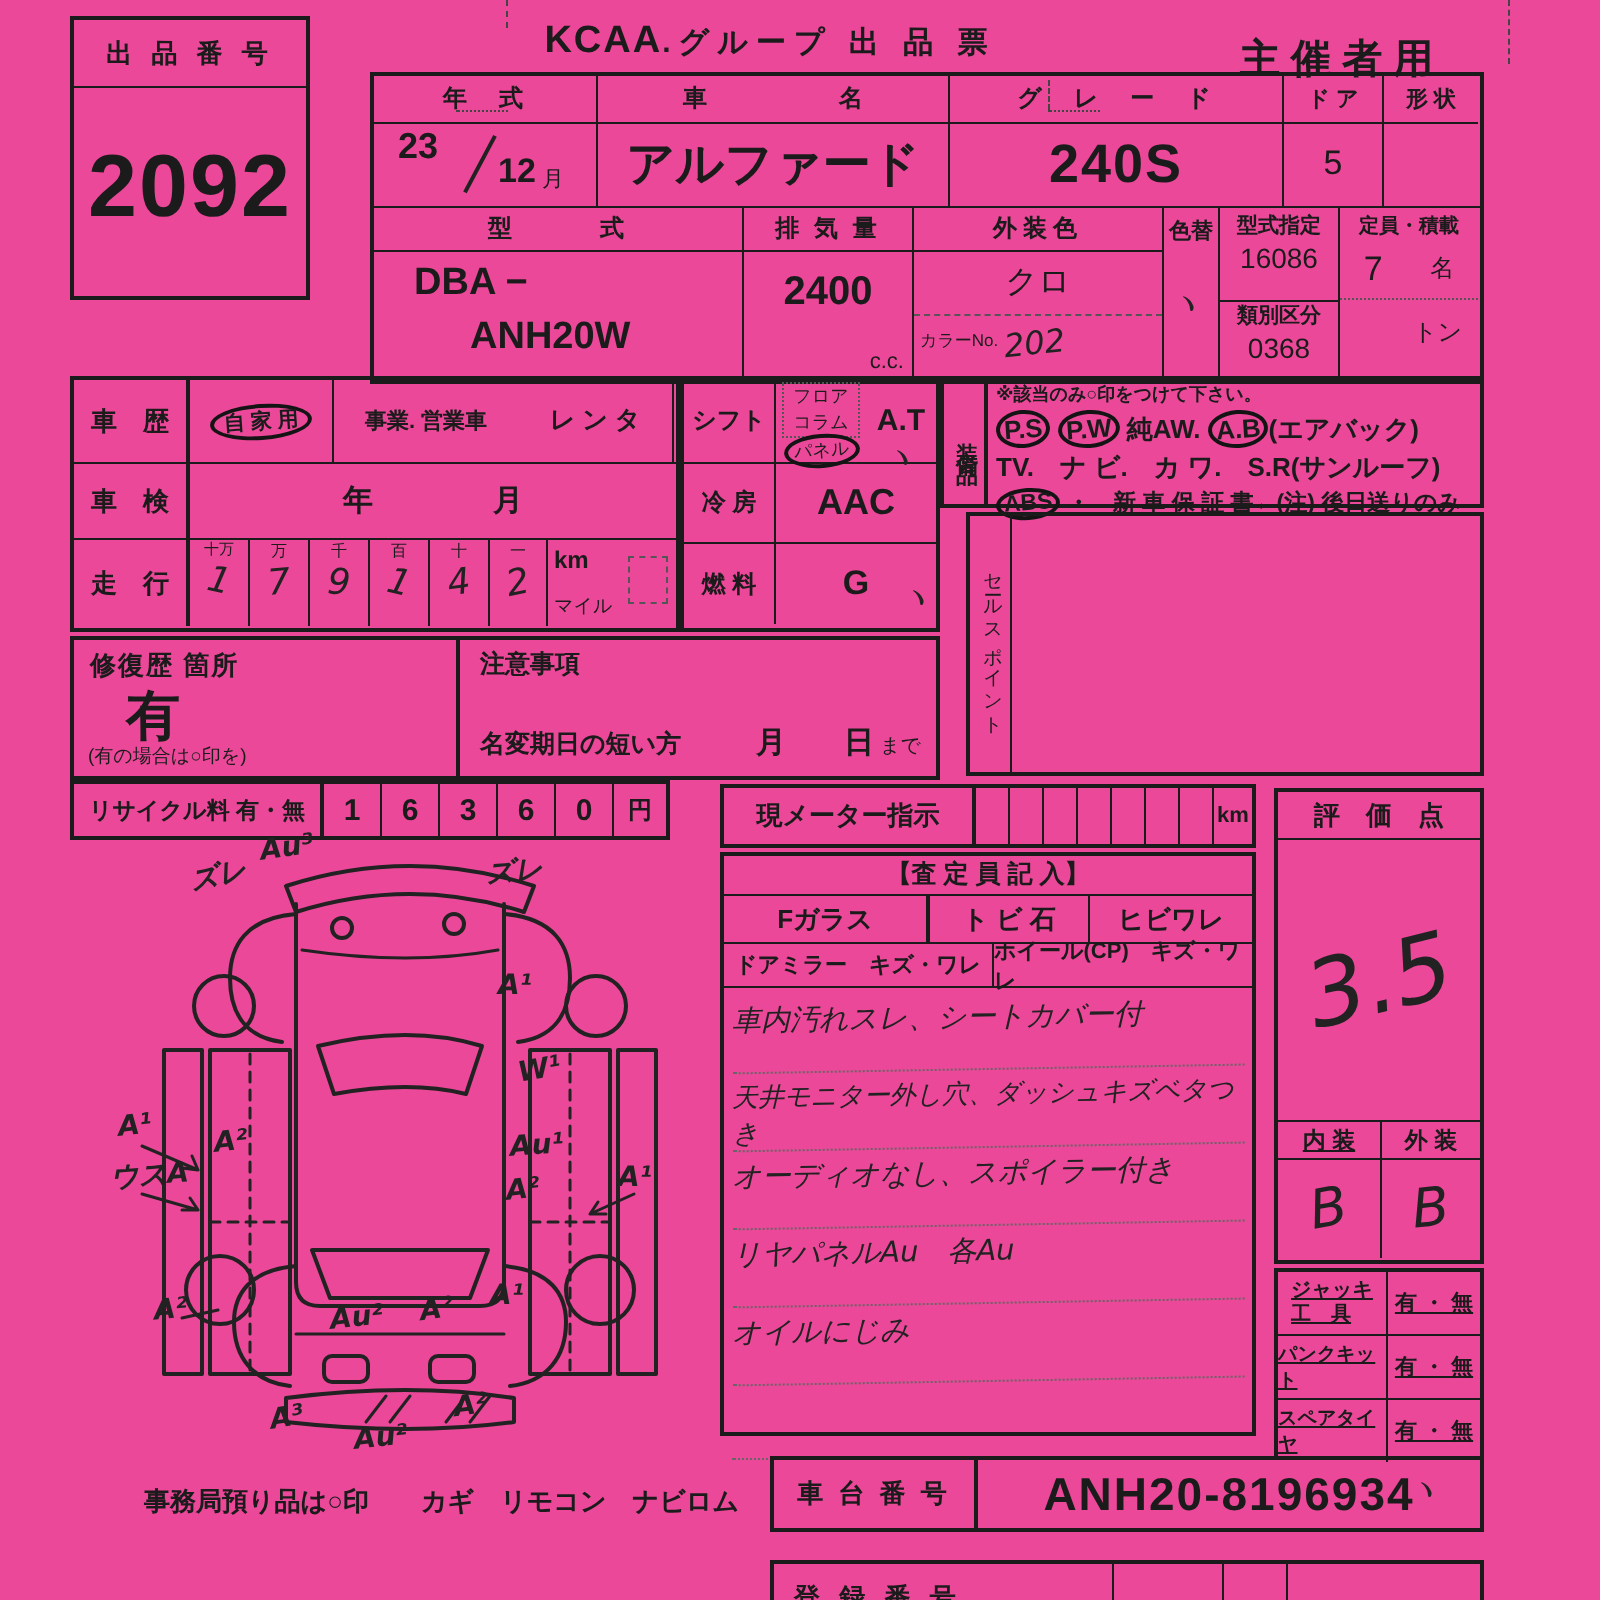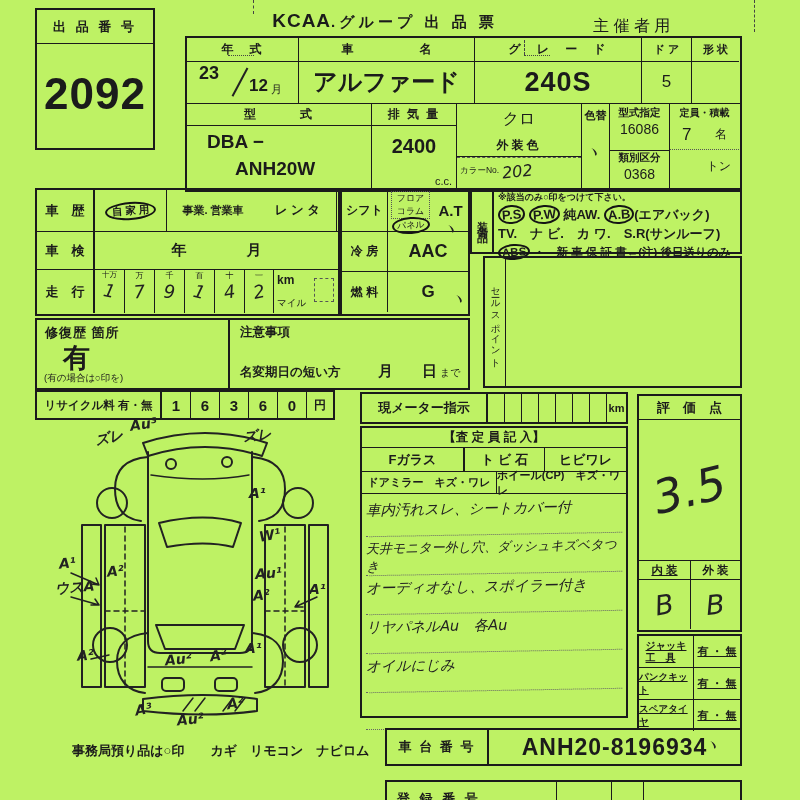--- a/index.html
+++ b/index.html
@@ -1,18 +1,18 @@
 <!DOCTYPE html>
 <html><head>
 <meta charset="utf-8">
 <style>
   * { box-sizing: border-box; margin: 0; padding: 0; }
   html,body { background:#e8e8e8; }
   .sheet {
-    position: relative; width: 800px; height: 800px; background: #bef264;
+    position: relative; width: 800px; height: 800px; background: #ec4899;
     font-family: "Liberation Sans", "DejaVu Sans", sans-serif;
     color: #1b1b1b; overflow: hidden; margin: 0 auto;
   }
   .abs { position: absolute; }
   .bdr { border: 2.5px solid #1b1b1b; }
   .flex { display: flex; }
   .cc { display: flex; align-items: center; justify-content: center; }
   .br1 { border-right: 1.5px solid #1b1b1b; }
   .br2 { border-right: 2px solid #1b1b1b; }
   .bb1 { border-bottom: 1.5px solid #1b1b1b; }
@@ -39,21 +39,21 @@
   <div class="regmark" style="left:754px;top:0;height:32px;border-left:1.5px dashed #444;"></div>
 
   <div class="abs bdr" style="left:35px;top:8px;width:120px;height:142px;">
     <div class="cc bb1" style="height:34px;font-size:13px;font-weight:bold;letter-spacing:3px;">出 品 番 号</div>
     <div class="cc" style="height:100px;font-size:44px;font-weight:bold;letter-spacing:1px;">2092</div>
   </div>
 
   <div class="abs" style="left:250px;top:10px;width:270px;text-align:center;white-space:nowrap;">
     <span style="font-size:19px;font-weight:bold;letter-spacing:1px;">KCAA</span><span style="font-size:15px;font-weight:bold;letter-spacing:4px;">.グループ 出 品 票</span>
   </div>
-  <div class="abs" style="left:593px;top:16px;width:130px;font-size:16px;font-weight:normal;white-space:nowrap;">主 催 者 用</div>
+  <div class="abs" style="left:620px;top:16px;width:130px;font-size:20px;font-weight:bold;white-space:nowrap;">主 催 者 用</div>
 
   <div class="abs bdr" style="left:185px;top:36px;width:557px;height:156px;">
 
     <div class="flex bb1" style="height:66px;">
       <div class="br1" style="width:112px;">
         <div class="cc bb1 hdr" style="height:24px;font-weight:bold;">年　式</div>
         <div style="position:relative;height:40px;">
           <span class="abs" style="left:12px;top:1px;font-size:18px;font-weight:bold;">23</span>
           <div class="abs" style="left:52px;top:4px;width:1.8px;height:32px;background:#222;transform:rotate(28deg);"></div>
           <span class="abs" style="left:62px;top:14px;font-size:17px;font-weight:bold;">12</span>
@@ -85,22 +85,22 @@
           <div>DBA −</div>
           <div style="padding-left:28px;">ANH20W</div>
         </div>
       </div>
       <div class="br1" style="width:85px;position:relative;">
         <div class="cc bb1 hdr" style="height:22px;font-weight:bold;">排 気 量</div>
         <div class="cc" style="height:40px;font-size:20px;font-weight:bold;">2400</div>
         <span class="abs" style="right:4px;bottom:2px;font-size:11px;">c.c.</span>
       </div>
       <div class="br1" style="width:125px;">
+        <div class="cc bb1" style="height:22px;font-size:12px;font-weight:bold;letter-spacing:3px;">外装色</div>
         <div class="cc" style="height:31px;font-size:16px;">クロ</div>
-        <div class="cc bb1" style="height:22px;font-size:12px;font-weight:bold;letter-spacing:3px;">外装色</div>
         <div class="flex" style="height:27px;border-top:1.5px dashed #555;align-items:center;">
           <span style="font-size:8.5px;padding:0 3px;">カラーNo.</span>
           <span class="hw" style="font-size:16px;transform:rotate(-6deg);">202</span>
         </div>
       </div>
       <div class="br1" style="width:28px;">
         <div style="font-size:11px;font-weight:bold;text-align:center;padding-top:4px;">色替</div>
       </div>
       <div class="br1" style="width:60px;text-align:center;">
         <div style="font-size:10.5px;font-weight:bold;padding-top:2px;">型式指定</div>

